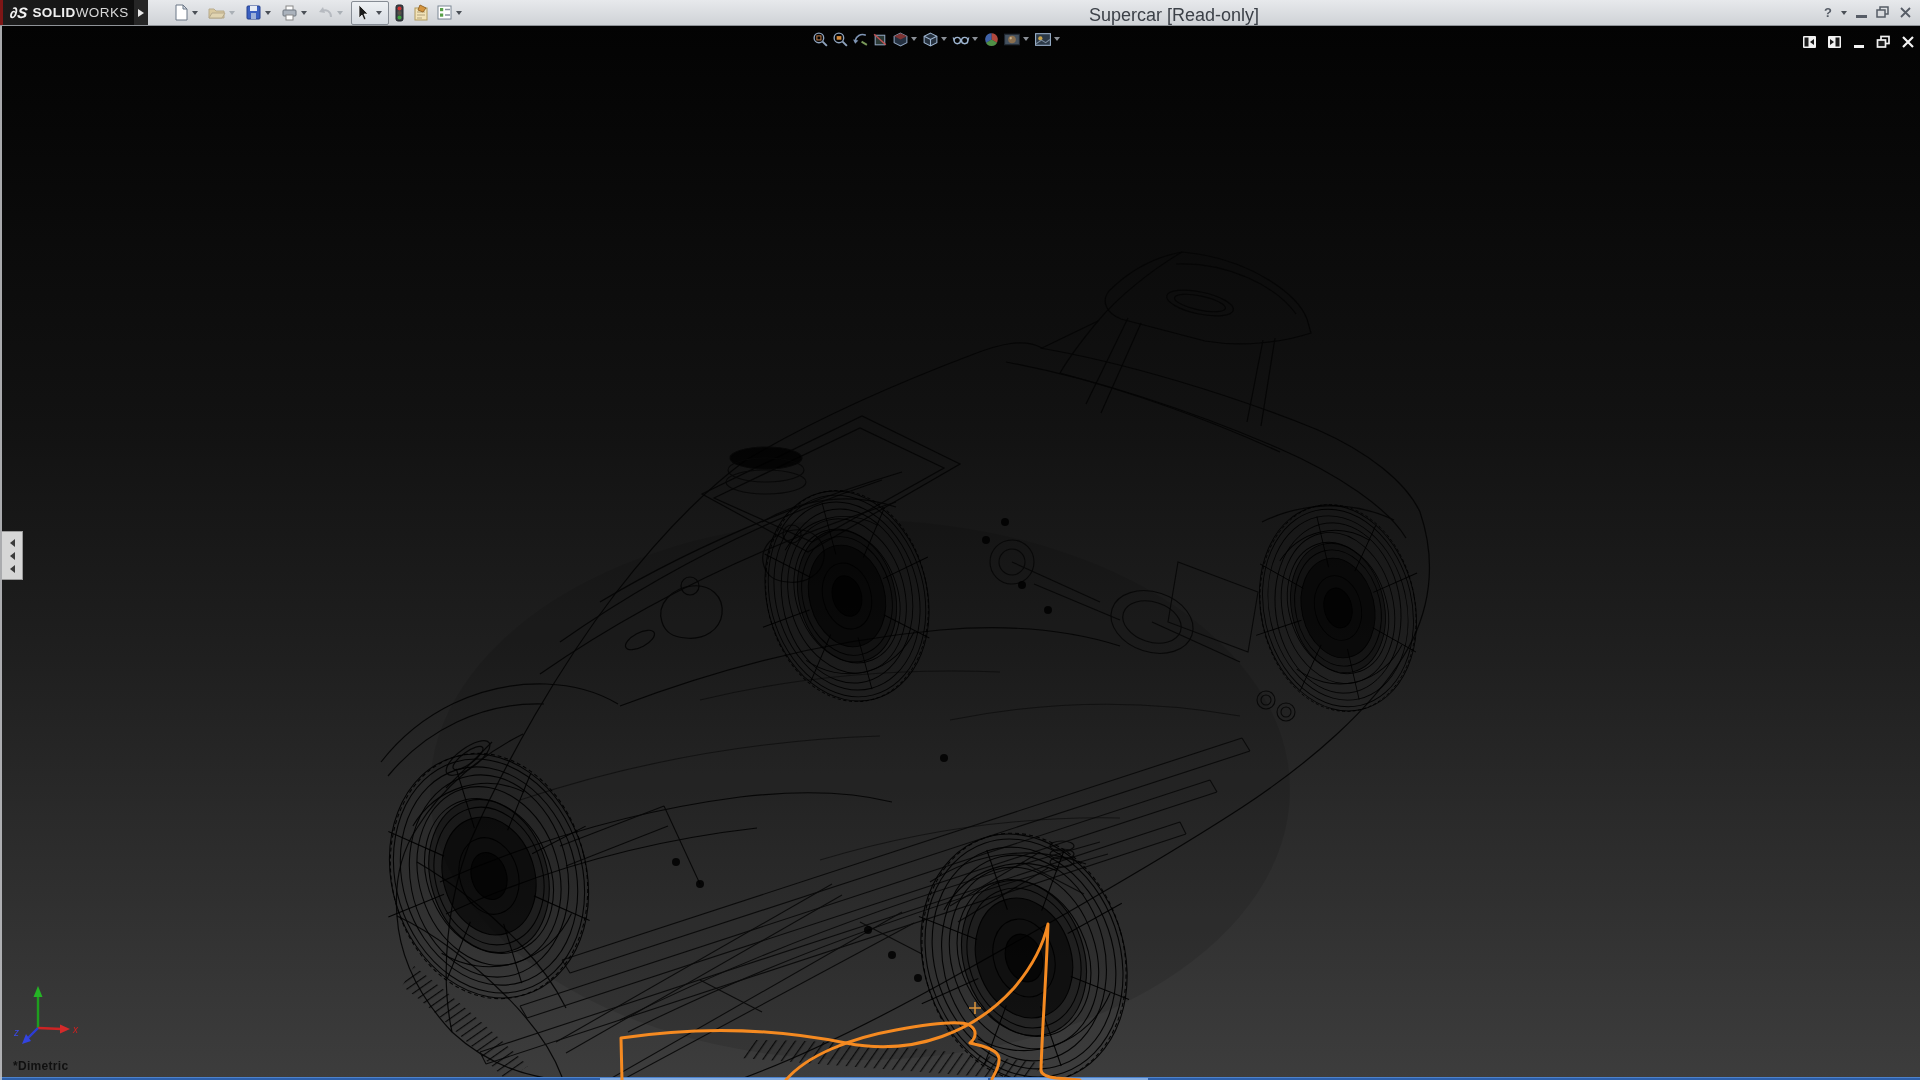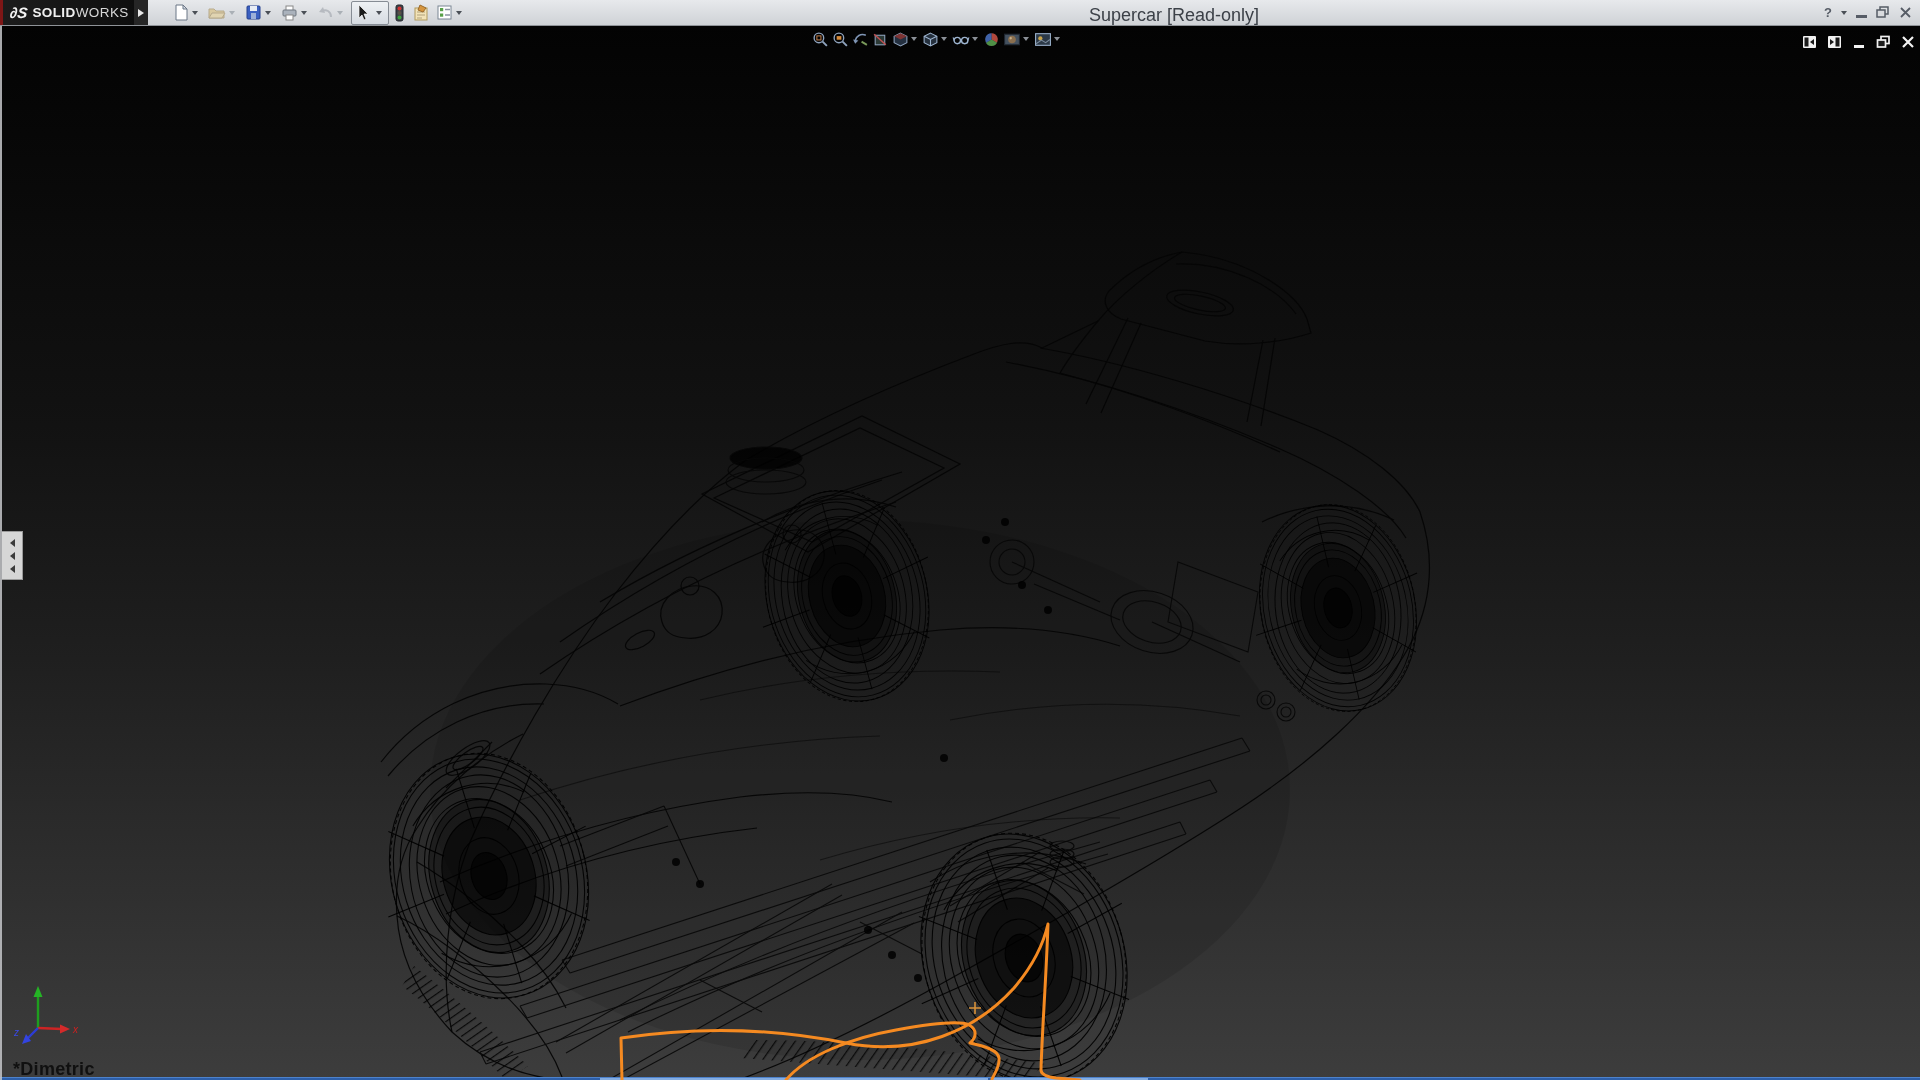--- a/index.html
+++ b/index.html
@@ -29,21 +29,21 @@
   .viewport{position:absolute;left:0;top:25px;width:1920px;height:1055px;
     background:linear-gradient(#030303 0%,#0a0a0a 18%,#121212 38%,#1f1f1f 60%,#2f2f2f 82%,#3d3d3d 100%);}
   .left-border{position:absolute;left:0;top:25px;width:2px;height:1055px;background:#c4c6c9;opacity:.85;z-index:40;}
   .collapse-tab{position:absolute;left:2px;top:531px;width:20px;height:47px;background:#d6d6d6;
     border:1px solid #9a9a9a;border-left:none;display:flex;flex-direction:column;align-items:center;justify-content:center;gap:5px;z-index:41;}
   .collapse-tab .arr{width:0;height:0;border-top:4px solid transparent;border-bottom:4px solid transparent;border-right:5px solid #3a3a3a;}
   .hud{position:absolute;left:812px;top:29px;height:20px;display:flex;align-items:center;gap:3px;z-index:42;}
   .hud .hbtn{display:flex;align-items:center;}
   .hud .caret{border-top-color:#8a8f96;border-left-width:3px;border-right-width:3px;margin:0 2px;}
   .doc-ctrls{position:absolute;left:1802px;top:35px;display:flex;align-items:center;gap:10px;z-index:42;}
-  .dimetric{position:absolute;left:13px;top:1059px;font-size:18px;color:#101010;font-weight:bold;letter-spacing:.3px;z-index:30;}
+  .dimetric{position:absolute;left:13px;top:1059px;font-size:12px;color:#101010;font-weight:bold;letter-spacing:.3px;z-index:30;}
   .taskbar{position:absolute;left:0;top:1077px;width:1920px;height:3px;background:#2d5fa9;border-top:1px solid #4d82cc;z-index:20;}
   .taskbar .seg{position:absolute;top:0;height:3px;background:#84ade2;}
   .carsvg{position:absolute;left:0;top:0;width:1920px;height:1080px;z-index:25;pointer-events:none;}
 </style>
 </head>
 <body>
 
 <div class="titlebar">
   <div class="logo">
     <span class="brandmark">∂S</span>

